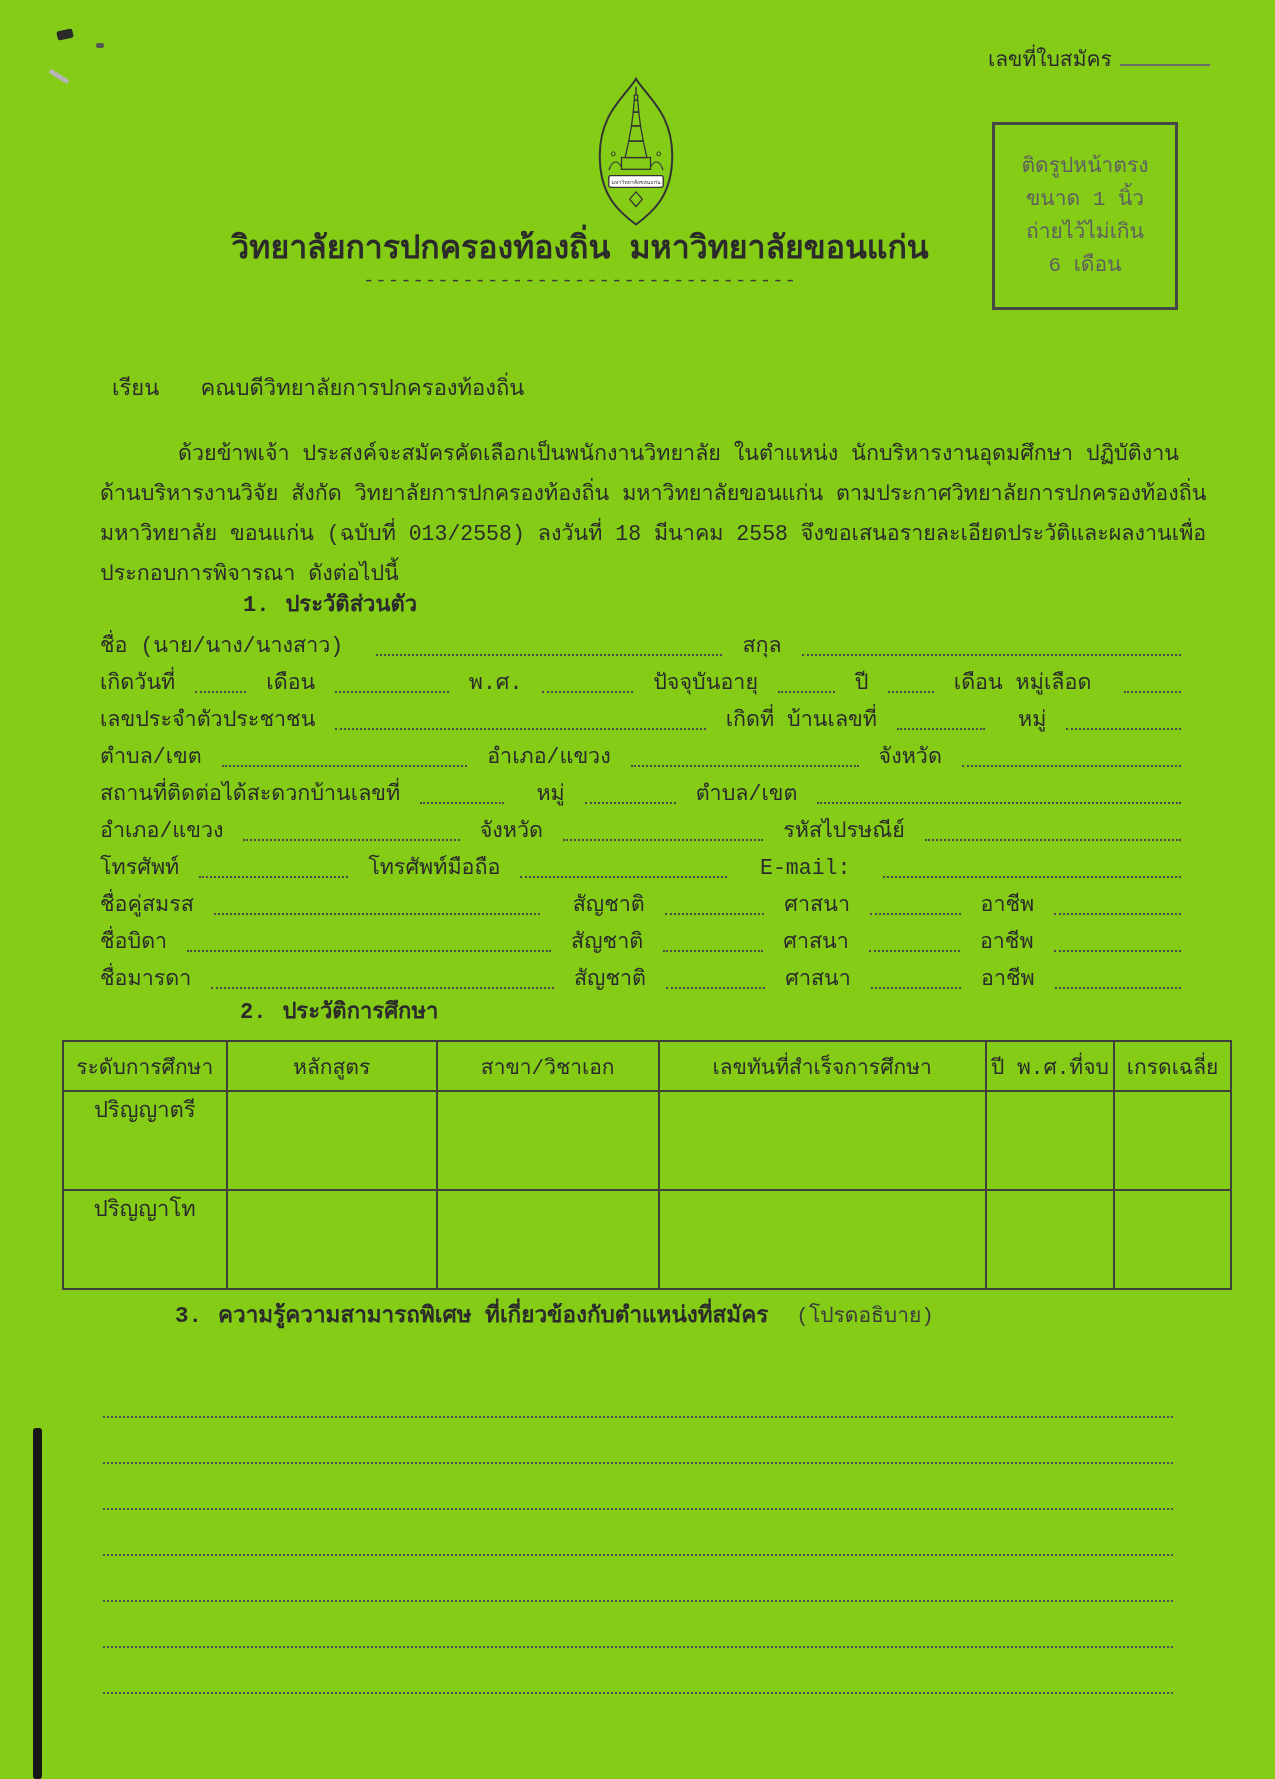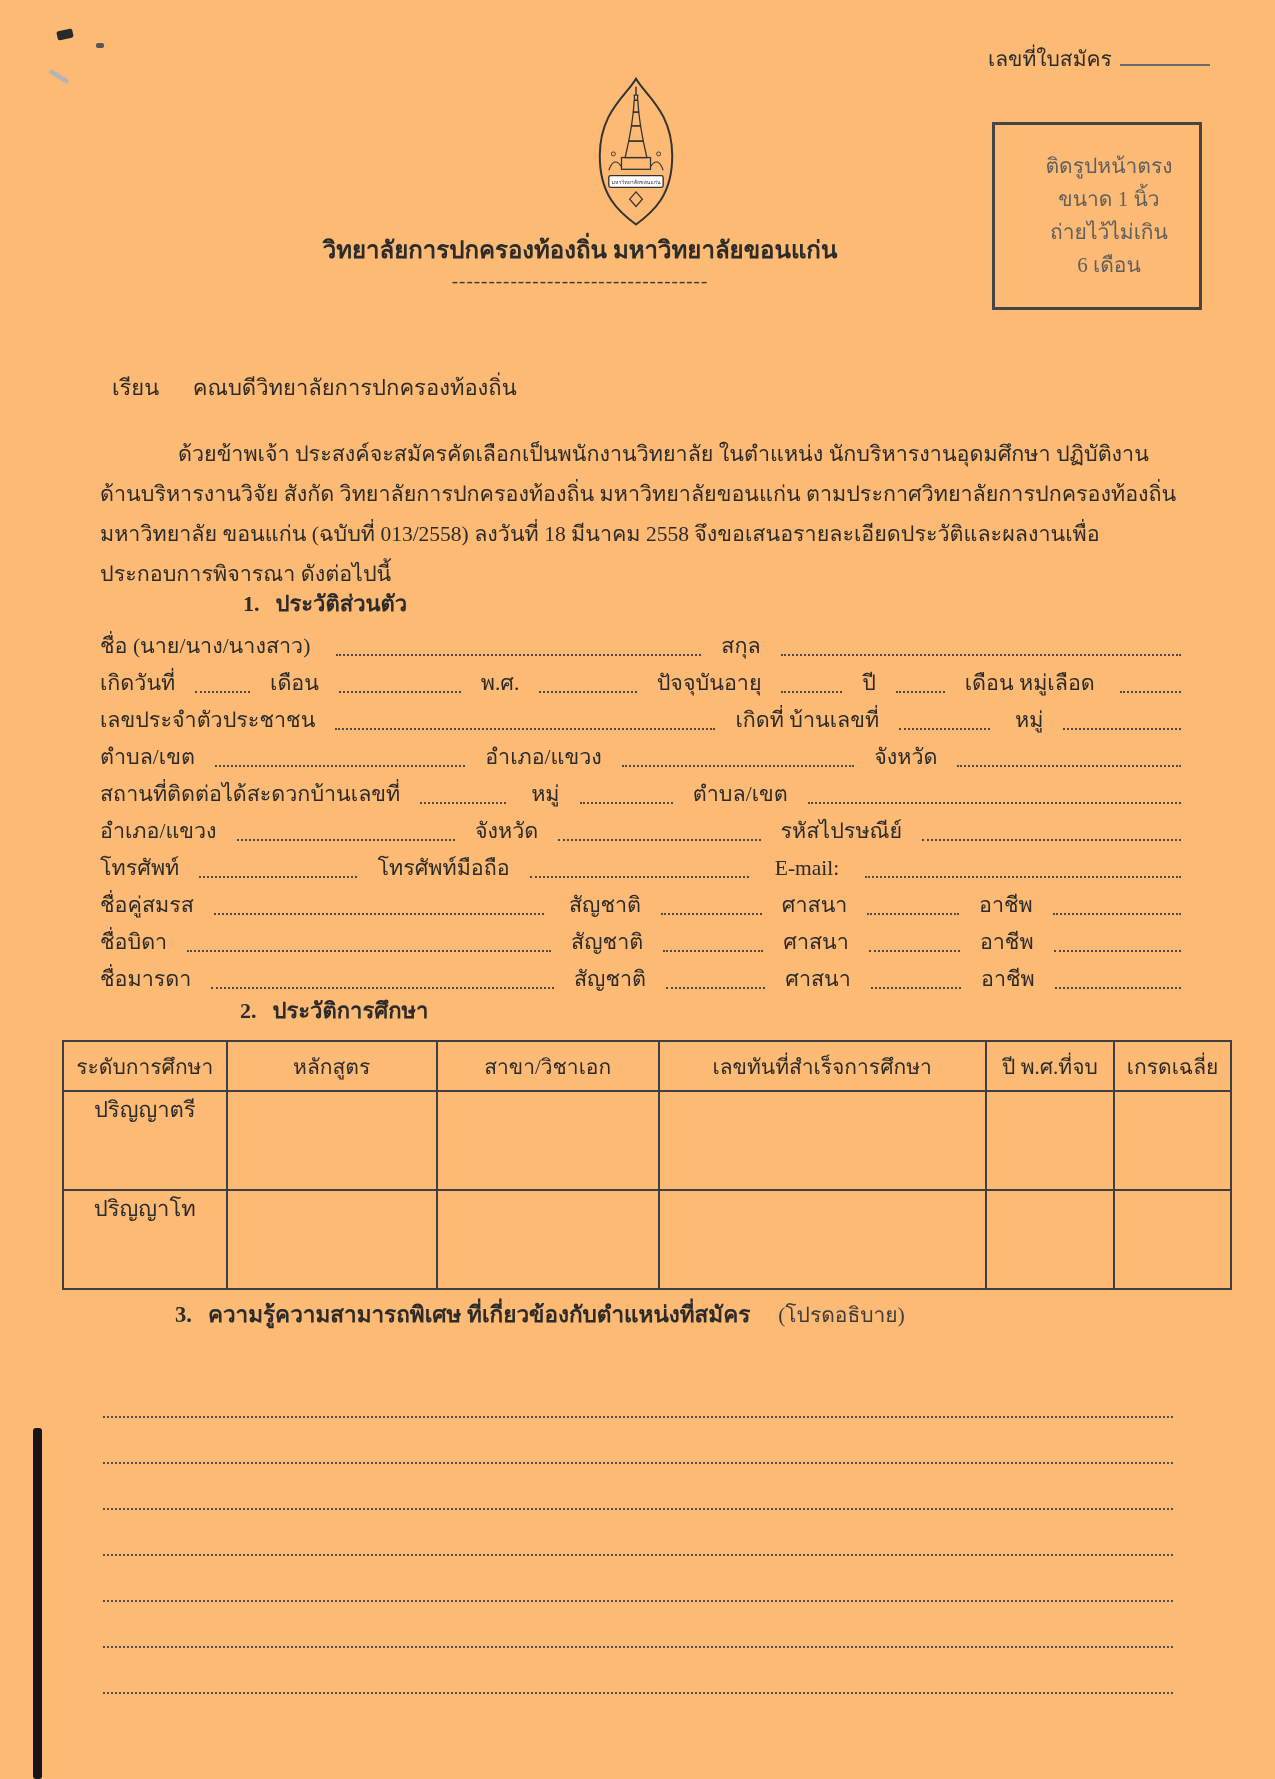--- a/index.html
+++ b/index.html
@@ -1,41 +1,41 @@
 <!DOCTYPE html>
 <html><head>
 <meta charset="utf-8">
 <style>
   html,body{margin:0;padding:0;background:#e8e8e8;}
   .page{
     position:relative;
     width:1275px;height:1779px;
     margin:0 auto;
-    background:#fdba74;
-    font-family:Liberation Serif, serif;
+    background:#84cc16;
+    font-family:Liberation Mono, monospace;
     color:#2b2b2b;
     overflow:hidden;
   }
   
   .left-bar{position:absolute;left:33px;top:1428px;width:9px;height:351px;background:#161616;border-radius:3px;}
   .speck-a{position:absolute;left:57px;top:30px;width:16px;height:9px;background:#2a2a2a;border-radius:2px;transform:rotate(-12deg);}
   .speck-b{position:absolute;left:96px;top:43px;width:8px;height:5px;background:#555;border-radius:2px;}
   .speck-c{position:absolute;left:48px;top:74px;width:22px;height:5px;background:#b5b5b5;border-radius:3px;transform:rotate(32deg);}
   
   .app-no{position:absolute;left:988px;top:42px;font-size:21px;white-space:nowrap;}
   .app-no .blank{display:inline-block;width:90px;border-bottom:2px solid #6a6a6a;height:20px;margin-left:8px;vertical-align:baseline;}
   .photo-box{
     position:absolute;left:992px;top:122px;width:180px;height:182px;
     border:3px solid #454545;
     display:flex;flex-direction:column;justify-content:center;align-items:center;
-    font-size:21px;color:#5f5f5f;line-height:33px;text-align:center;padding-left:24px;
+    font-size:21px;color:#5f5f5f;line-height:33px;text-align:center;
   }
   .logo{position:absolute;left:589px;top:76px;width:94px;height:154px;}
   .title-block{position:absolute;left:0;top:233px;width:1160px;text-align:center;}
-  .doc-title{font-size:24px;font-weight:bold;line-height:34px;}
+  .doc-title{font-size:32px;font-weight:bold;line-height:34px;}
   .doc-subtitle{font-size:24px;font-weight:bold;line-height:34px;margin-top:5px;}
   .doc-divider{font-size:19px;letter-spacing:1px;color:#3a3a3a;margin-top:3px;}
   
   .salutation{position:absolute;left:112px;top:370px;font-size:22px;}
   .salutation .sal-label{margin-right:28px;}
   .intro{position:absolute;left:100px;top:434px;width:1082px;font-size:21.5px;}
   .para-line{line-height:40px;white-space:nowrap;}
   .para-line.indent{text-indent:78px;}
   .sec-heading{position:absolute;font-size:22px;font-weight:bold;white-space:nowrap;}
   .sec-heading .sec-num{margin-right:16px;}

